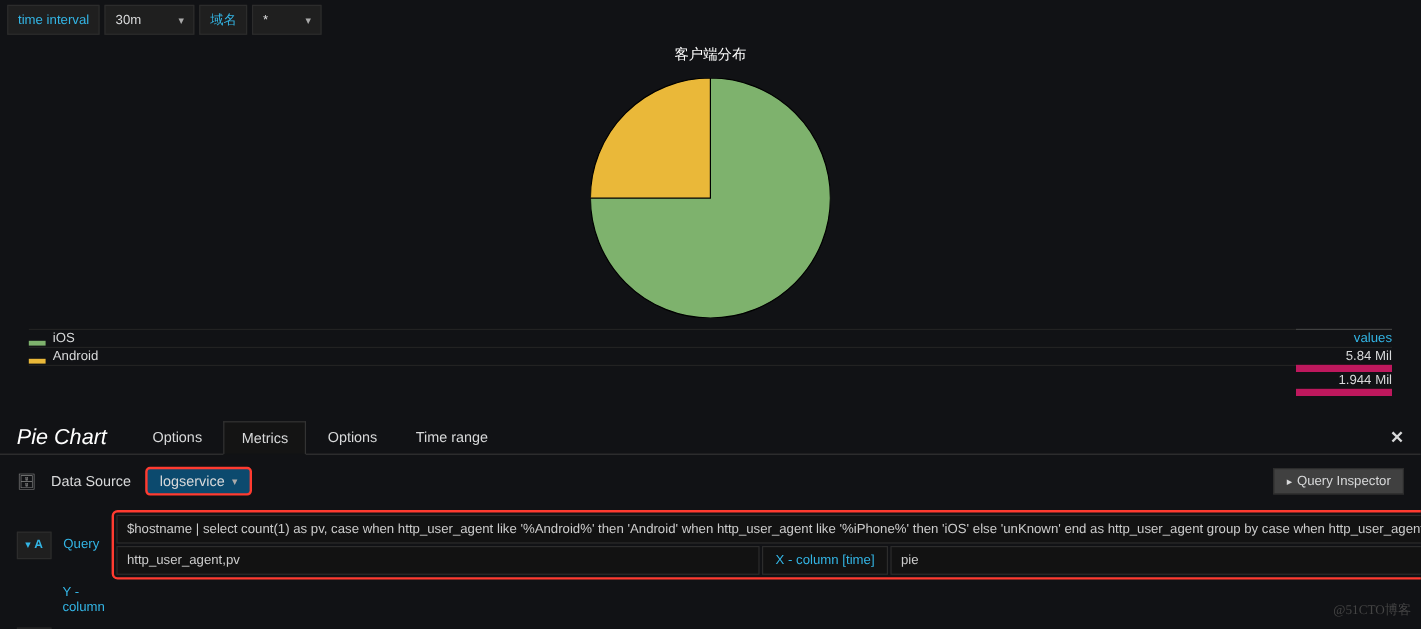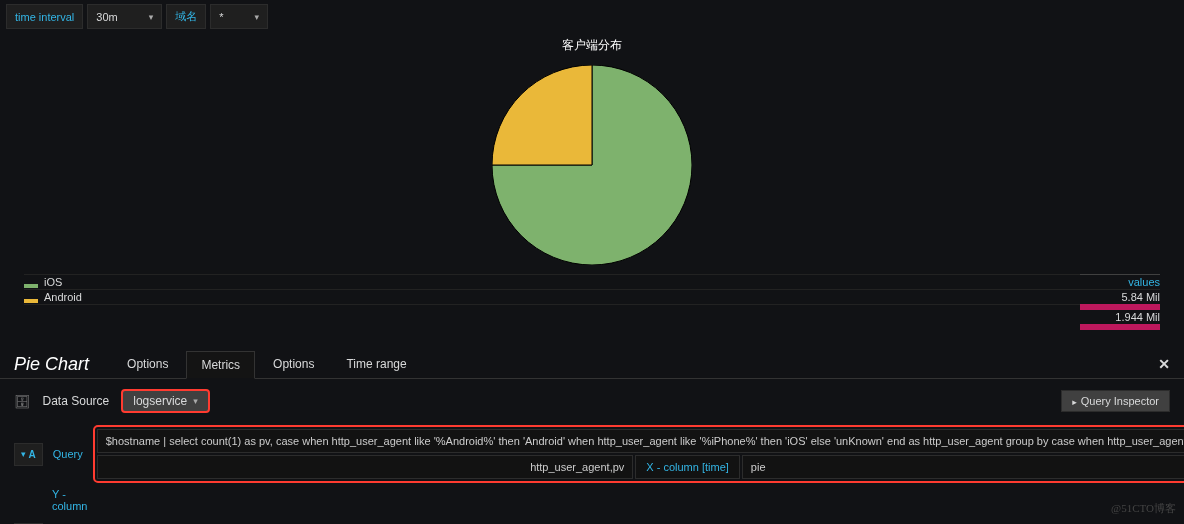--- a/index.html
+++ b/index.html
@@ -103,21 +103,21 @@
     font-weight: bold;
   }
   .ds-row {
     display: flex;
     align-items: center;
     gap: 12px;
     padding: 10px 14px;
   }
   .ds-label { color: #d8d9da; font-size: 12px; }
   .ds-select {
-    background: #404040;
+    background: #0c4a6e;
     border: 2px solid #ff3b30;
     border-radius: 4px;
     padding: 3px 10px;
     color: #d8d9da;
     font-size: 12px;
     display: flex;
     align-items: center;
     gap: 6px;
     cursor: pointer;
   }
@@ -277,21 +277,21 @@
 <div class="query-block">
   <div class="q-line">
     <div class="q-toggle">
       <span style="font-size:9px;">▾</span>
       <span class="q-letter">A</span>
     </div>
     <div class="q-label">Query</div>
     <div class="red-box">
       <div class="q-input">$hostname | select count(1) as pv, case when http_user_agent like '%Android%' then 'Android' when http_user_agent like '%iPhone%' then 'iOS' else 'unKnown' end as http_user_agent  group by case when http_user_agent like '%Android%'...</div>
       <div class="row2">
-        <div class="q-input" style="flex:0 0 45%;text-align:right;">http_user_agent,pv</div>
+        <div class="q-input" style="flex:0 0 45%;">http_user_agent,pv</div>
         <div class="xcol-label">X - column [time]</div>
         <div class="q-input">pie</div>
       </div>
     </div>
 
   </div>
   <div class="q-line" style="margin-top:-4px;">
     <div style="width:28px"></div>
     <div class="q-label ycol">Y - column</div>
   </div>

